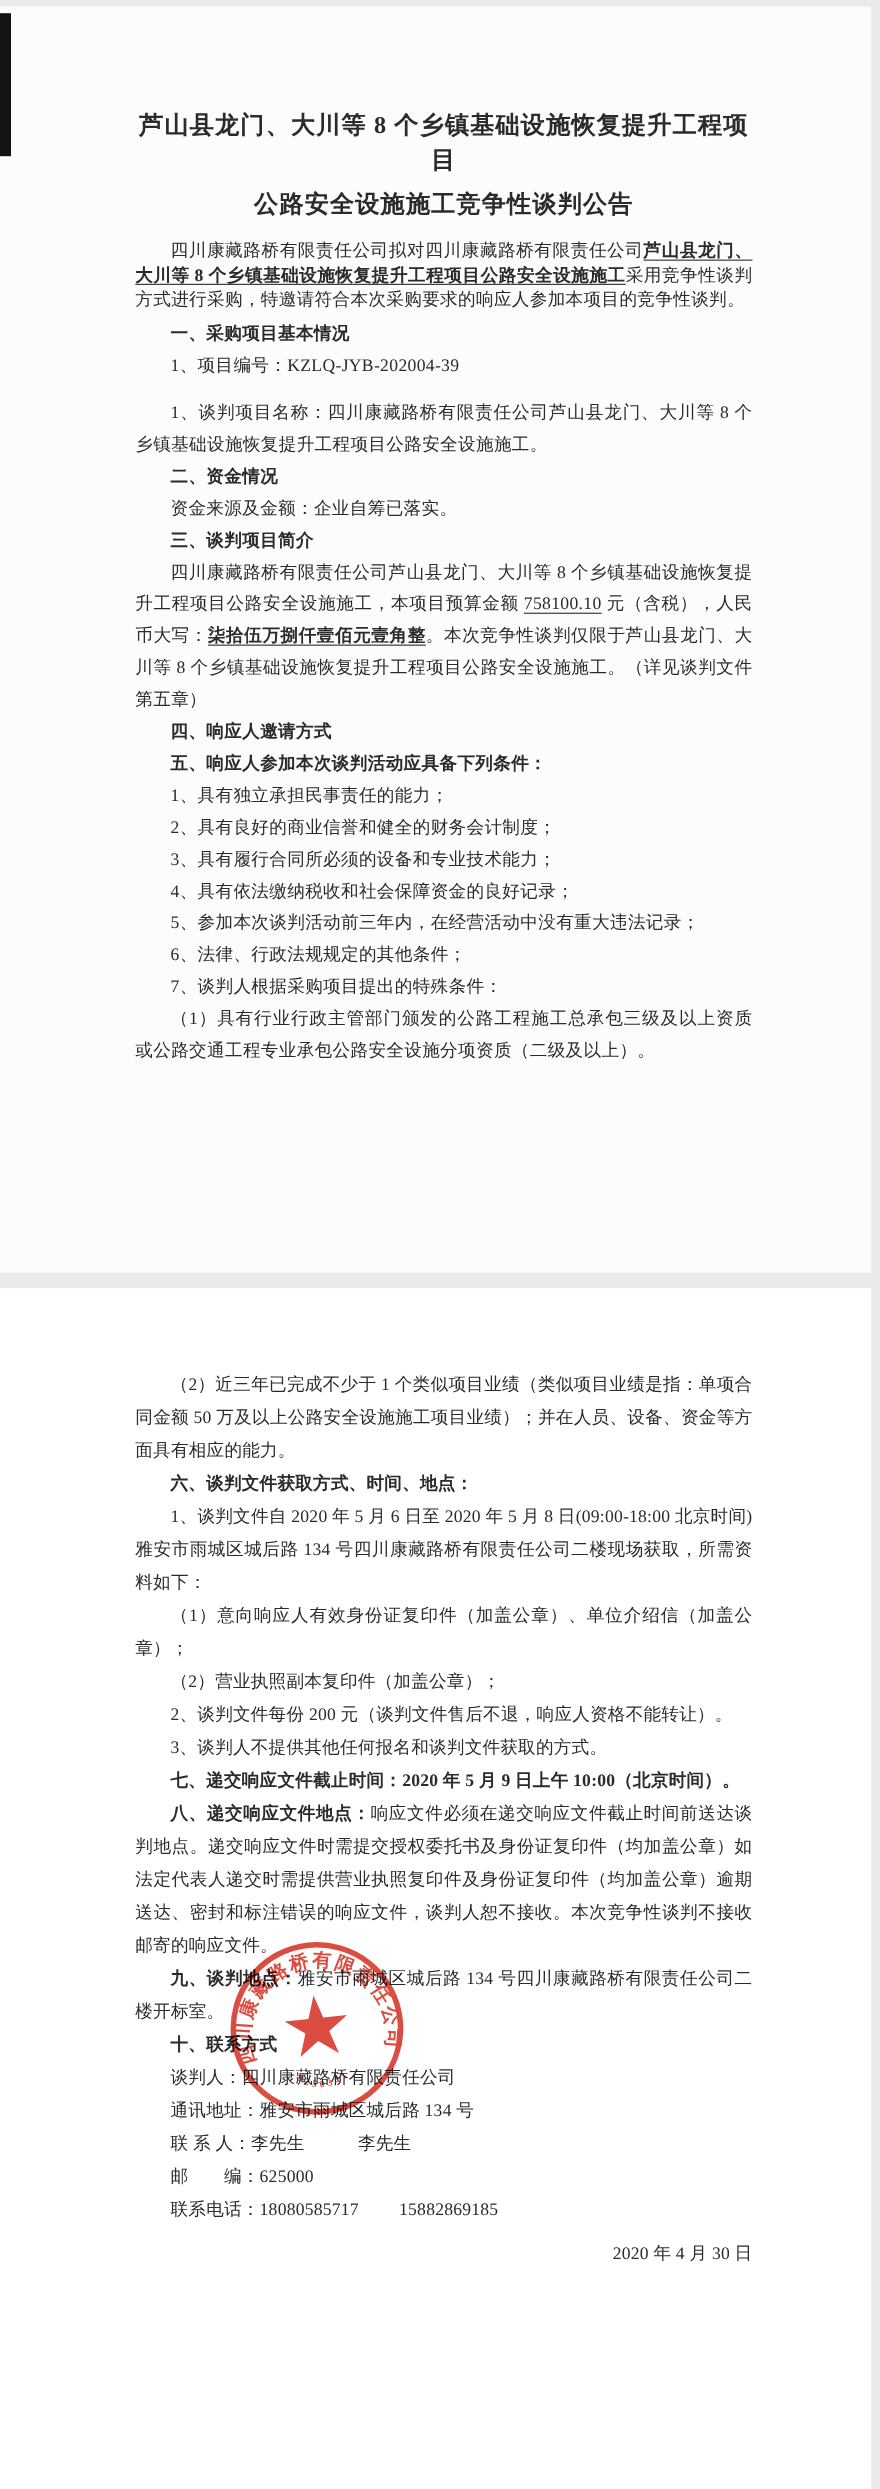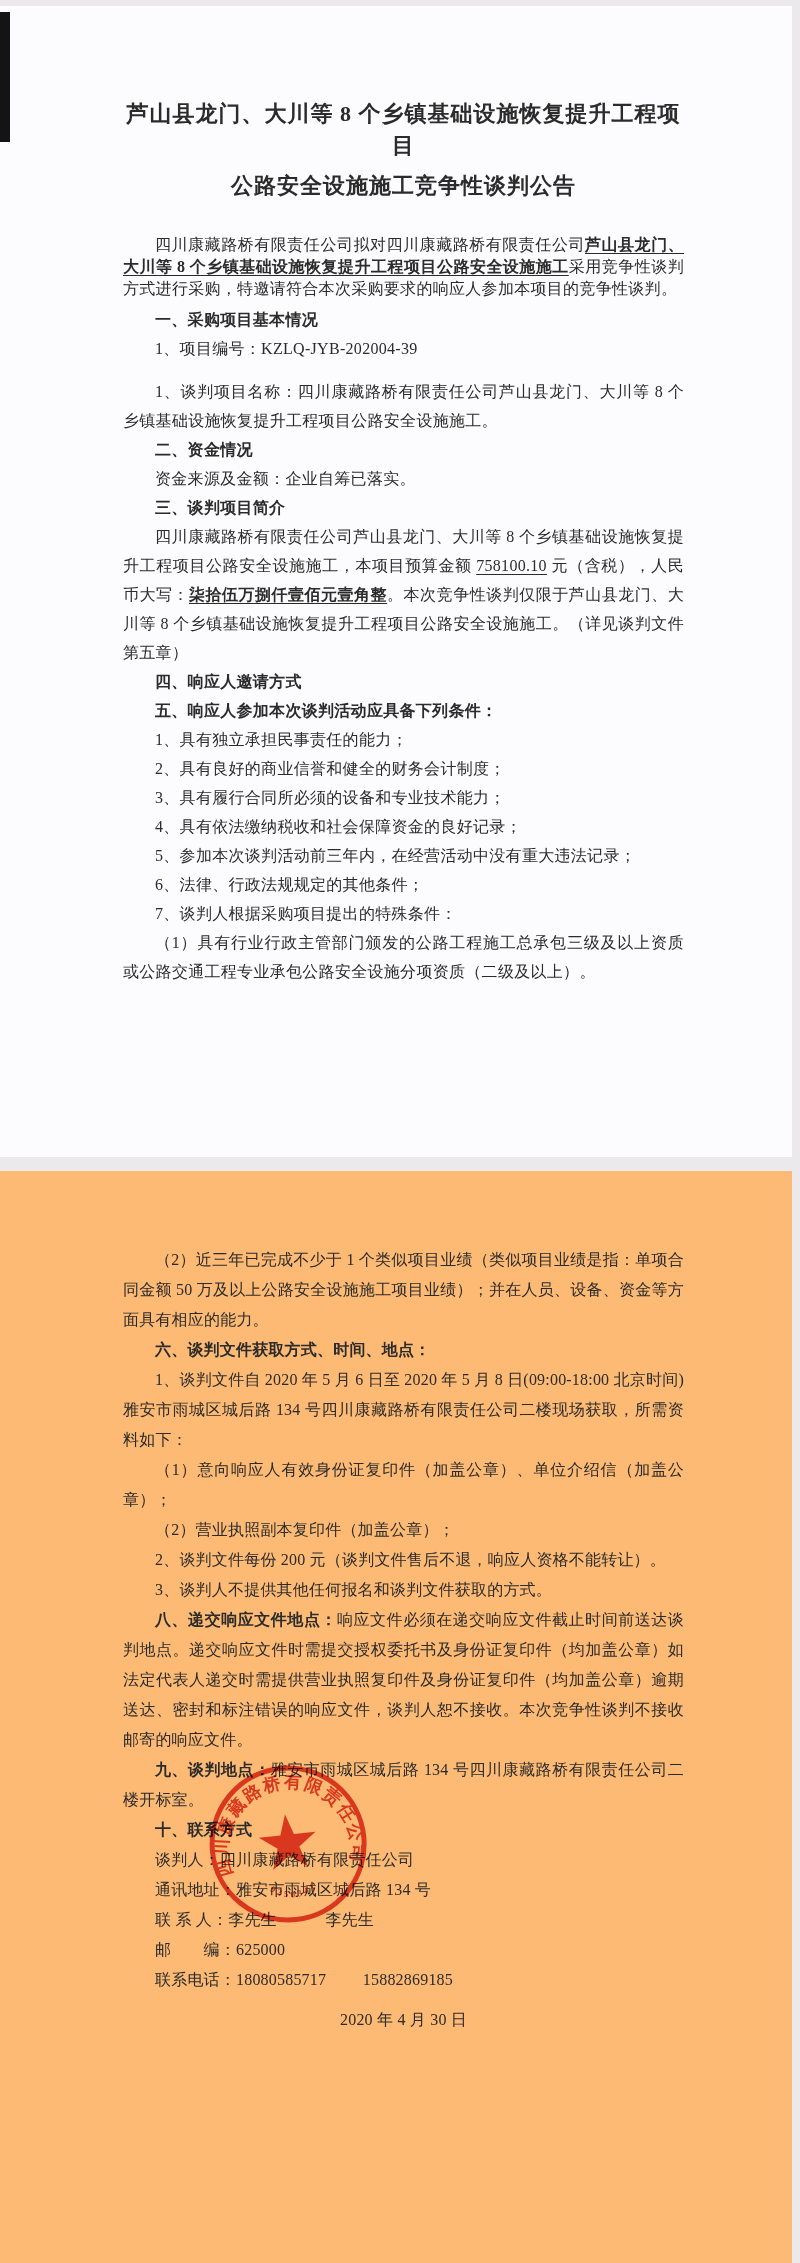--- a/index.html
+++ b/index.html
@@ -1,34 +1,34 @@
 <!DOCTYPE html>
 <html><head>
 <meta charset="utf-8">
 <style>
   html,body{margin:0;padding:0;background:#ece9ed;}
   #canvas{position:relative;width:800px;height:2263px;background:#ece9ed;overflow:hidden;
           font-family:"Liberation Serif","DejaVu Serif",serif;color:#2b2b2b;}
   .page{position:absolute;left:0;width:792px;font-family:Liberation Serif, serif;}
   #page1{top:6px;height:1151px;background:#fcfbfd;}
-  #page2{top:1171px;height:1092px;background:#fdba74;}
+  #page2{top:1171px;height:1092px;background:#ffffff;}
   .content{padding:0 108px 0 123px;}
   #page1 .content{padding-top:92px;}
   #page2 .content{padding-top:74px;}
   .title{font-size:22px;font-weight:bold;text-align:center;letter-spacing:1px;line-height:32px;}
   .t2{margin-top:8px;}
   p{margin:0;font-size:16px;line-height:29px;text-indent:2em;text-align:justify;letter-spacing:0.3px;}
   #page2 p{line-height:30px;letter-spacing:0.2px;}
-  .intro{line-height:22px;margin-top:32px;}
+  .intro{line-height:22px;margin-top:16px;}
   .h{font-weight:bold;}
   .b{font-weight:bold;}
   .u{text-decoration:underline;text-underline-offset:3px;}
   .mt{margin-top:14px;}
   .sm{margin-top:5px;}
-  .date{text-align:center;text-indent:0;margin-top:10px;}
+  .date{text-align:right;text-indent:0;margin-top:10px;}
   #strip{position:absolute;left:0;top:12px;width:10px;height:130px;background:#141414;}
   .stamp{position:absolute;left:205px;top:1760px;width:166px;height:166px;
          transform:rotate(-6deg);mix-blend-mode:multiply;opacity:0.88;}
   .stamp svg{width:100%;height:100%;}
   .stamp text{font-family:"Liberation Serif","DejaVu Serif",serif;font-weight:bold;}
 </style>
 </head>
 <body>
 
 <div id="canvas">
@@ -60,20 +60,21 @@
 
   <div class="page" id="page2">
     <div class="content">
       <p>（2）近三年已完成不少于 1 个类似项目业绩（类似项目业绩是指：单项合同金额 50 万及以上公路安全设施施工项目业绩）；并在人员、设备、资金等方面具有相应的能力。</p>
       <p class="h">六、谈判文件获取方式、时间、地点：</p>
       <p>1、谈判文件自 2020 年 5 月 6 日至 2020 年 5 月 8 日(09:00-18:00 北京时间) 雅安市雨城区城后路 134 号四川康藏路桥有限责任公司二楼现场获取，所需资料如下：</p>
       <p>（1）意向响应人有效身份证复印件（加盖公章）、单位介绍信（加盖公章）；</p>
       <p>（2）营业执照副本复印件（加盖公章）；</p>
       <p>2、谈判文件每份 200 元（谈判文件售后不退，响应人资格不能转让）。</p>
       <p>3、谈判人不提供其他任何报名和谈判文件获取的方式。</p>
+      <p class="h">七、递交响应文件截止时间：2020 年 5 月 9 日上午 10:00（北京时间）。</p>
       <p><span class="b">八、递交响应文件地点：</span><span>响应文件必须在递交响应文件截止时间前送达谈判地点。递交响应文件时需提交授权委托书及身份证复印件（均加盖公章）如法定代表人递交时需提供营业执照复印件及身份证复印件（均加盖公章）逾期送达、密封和标注错误的响应文件，谈判人恕不接收。本次竞争性谈判不接收邮寄的响应文件。</span></p>
       <p><span class="b">九、谈判地点：</span><span>雅安市雨城区城后路 134 号四川康藏路桥有限责任公司二楼开标室。</span></p>
       <p class="h">十、联系方式</p>
       <p>谈判人：四川康藏路桥有限责任公司</p>
       <p>通讯地址：雅安市雨城区城后路 134 号</p>
       <p>联 系 人：李先生　　　李先生</p>
       <p>邮　　编：625000</p>
       <p>联系电话：18080585717　　 15882869185</p>
       <p class="date">2020 年 4 月  30 日</p>
     </div>

